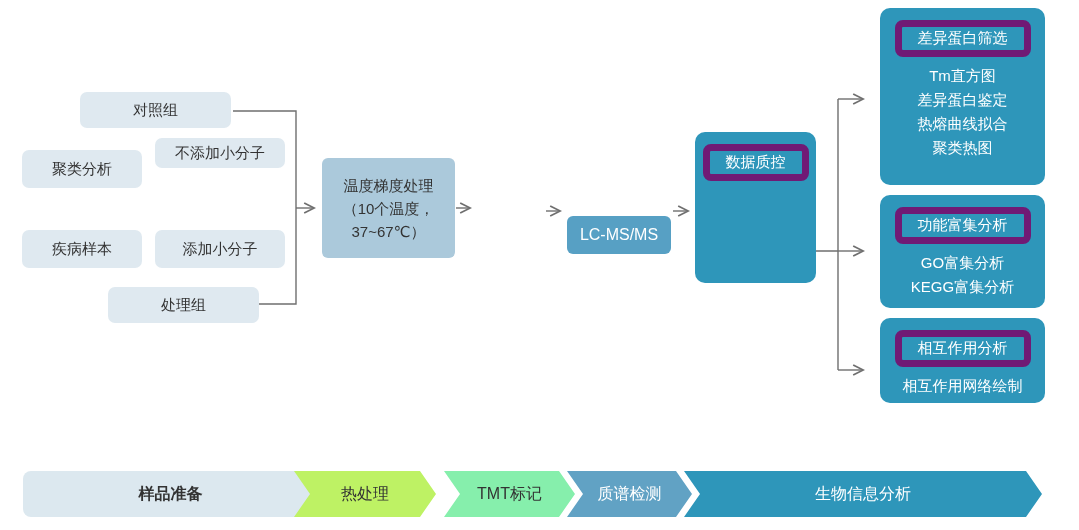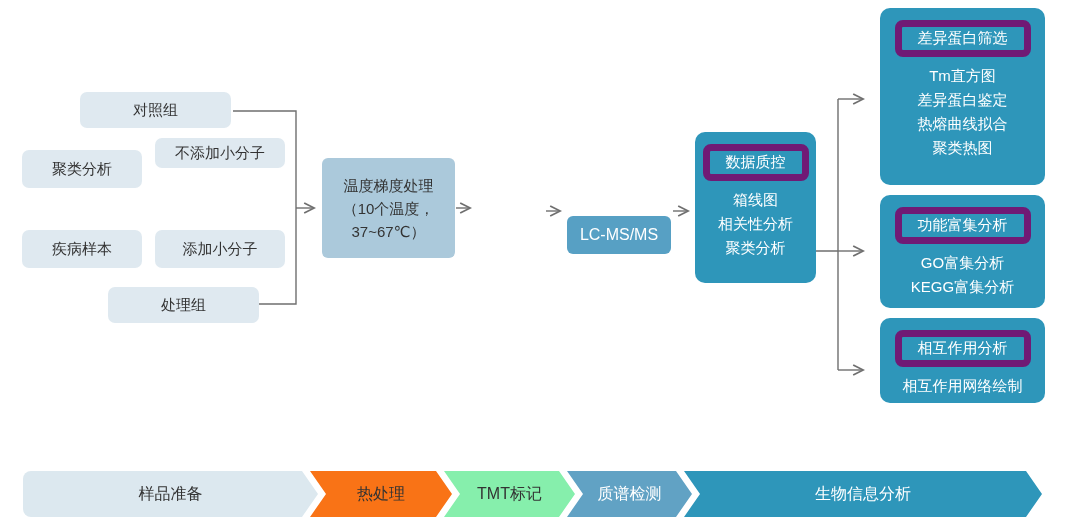--- a/index.html
+++ b/index.html
@@ -31,26 +31,27 @@
   }
   .items div { line-height:24px; font-size:15px; }
 
   .seg {
     position:absolute; top:471px; height:46px; display:flex;
     align-items:center; justify-content:center; font-size:16px; color:#333333;
   }
   .seg-first {
     border-radius:8px 0 0 8px;
     clip-path: polygon(0 0, calc(100% - 16px) 0, 100% 50%, calc(100% - 16px) 100%, 0 100%);
+    font-weight: bold;
   }
   .seg-mid {
     clip-path: polygon(0 0, calc(100% - 16px) 0, 100% 50%, calc(100% - 16px) 100%, 0 100%, 16px 50%);
   }
   .seg1 { left:23px;  width:295px; background:#dce8ef; }
-  .seg2 { left:310px; width:142px; background:#f97316; }
+  .seg2 { left:294px; width:142px; background:#bef264; }
   .seg3 { left:444px; width:131px; background:#86efac; }
   .seg4 { left:567px; width:125px; background:#61a2c4; color:#ffffff; }
   .seg5 { left:684px; width:358px; background:#2e96ba; color:#ffffff; }
 </style>
 </head>
 <body>
 
 <div class="canvas">
 
   <svg class="connectors" viewBox="0 0 1079 530" fill="none">
@@ -81,25 +82,20 @@
     <div>温度梯度处理</div>
     <div>（10个温度，</div>
     <div>37~67℃）</div>
   </div>
 
 
   <div class="box lcms" style="left:567px; top:192px; width:104px; height:38px;margin-top:24px;">LC-MS/MS</div>
 
   <div class="box teal" style="left:695px; top:132px; width:121px; height:151px;">
     <div class="chip">数据质控</div>
-    <div class="items">
-      <div>箱线图</div>
-      <div>相关性分析</div>
-      <div>聚类分析</div>
-    </div>
   </div>
 
   <div class="box teal" style="left:880px; top:8px; width:165px; height:177px;">
     <div class="chip">差异蛋白筛选</div>
     <div class="items">
       <div>Tm直方图</div>
       <div>差异蛋白鉴定</div>
       <div>热熔曲线拟合</div>
       <div>聚类热图</div>
     </div>

